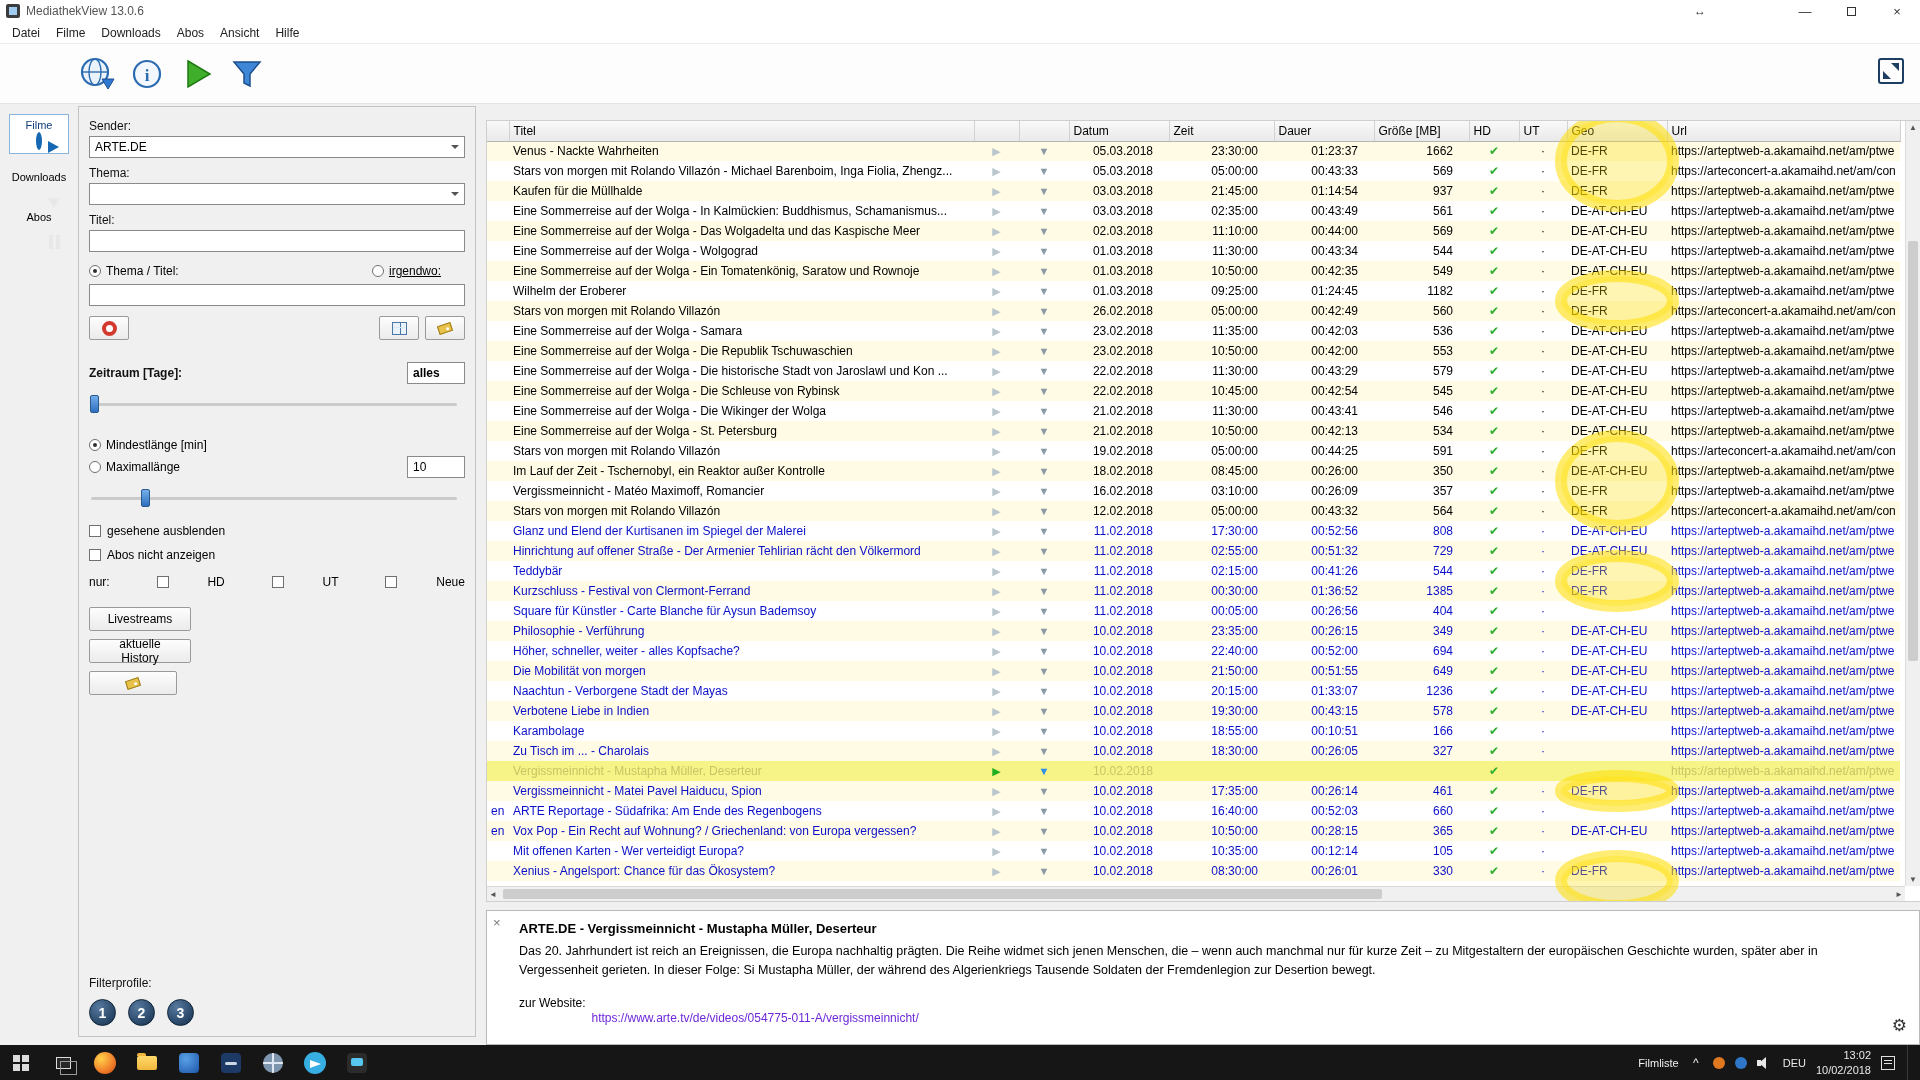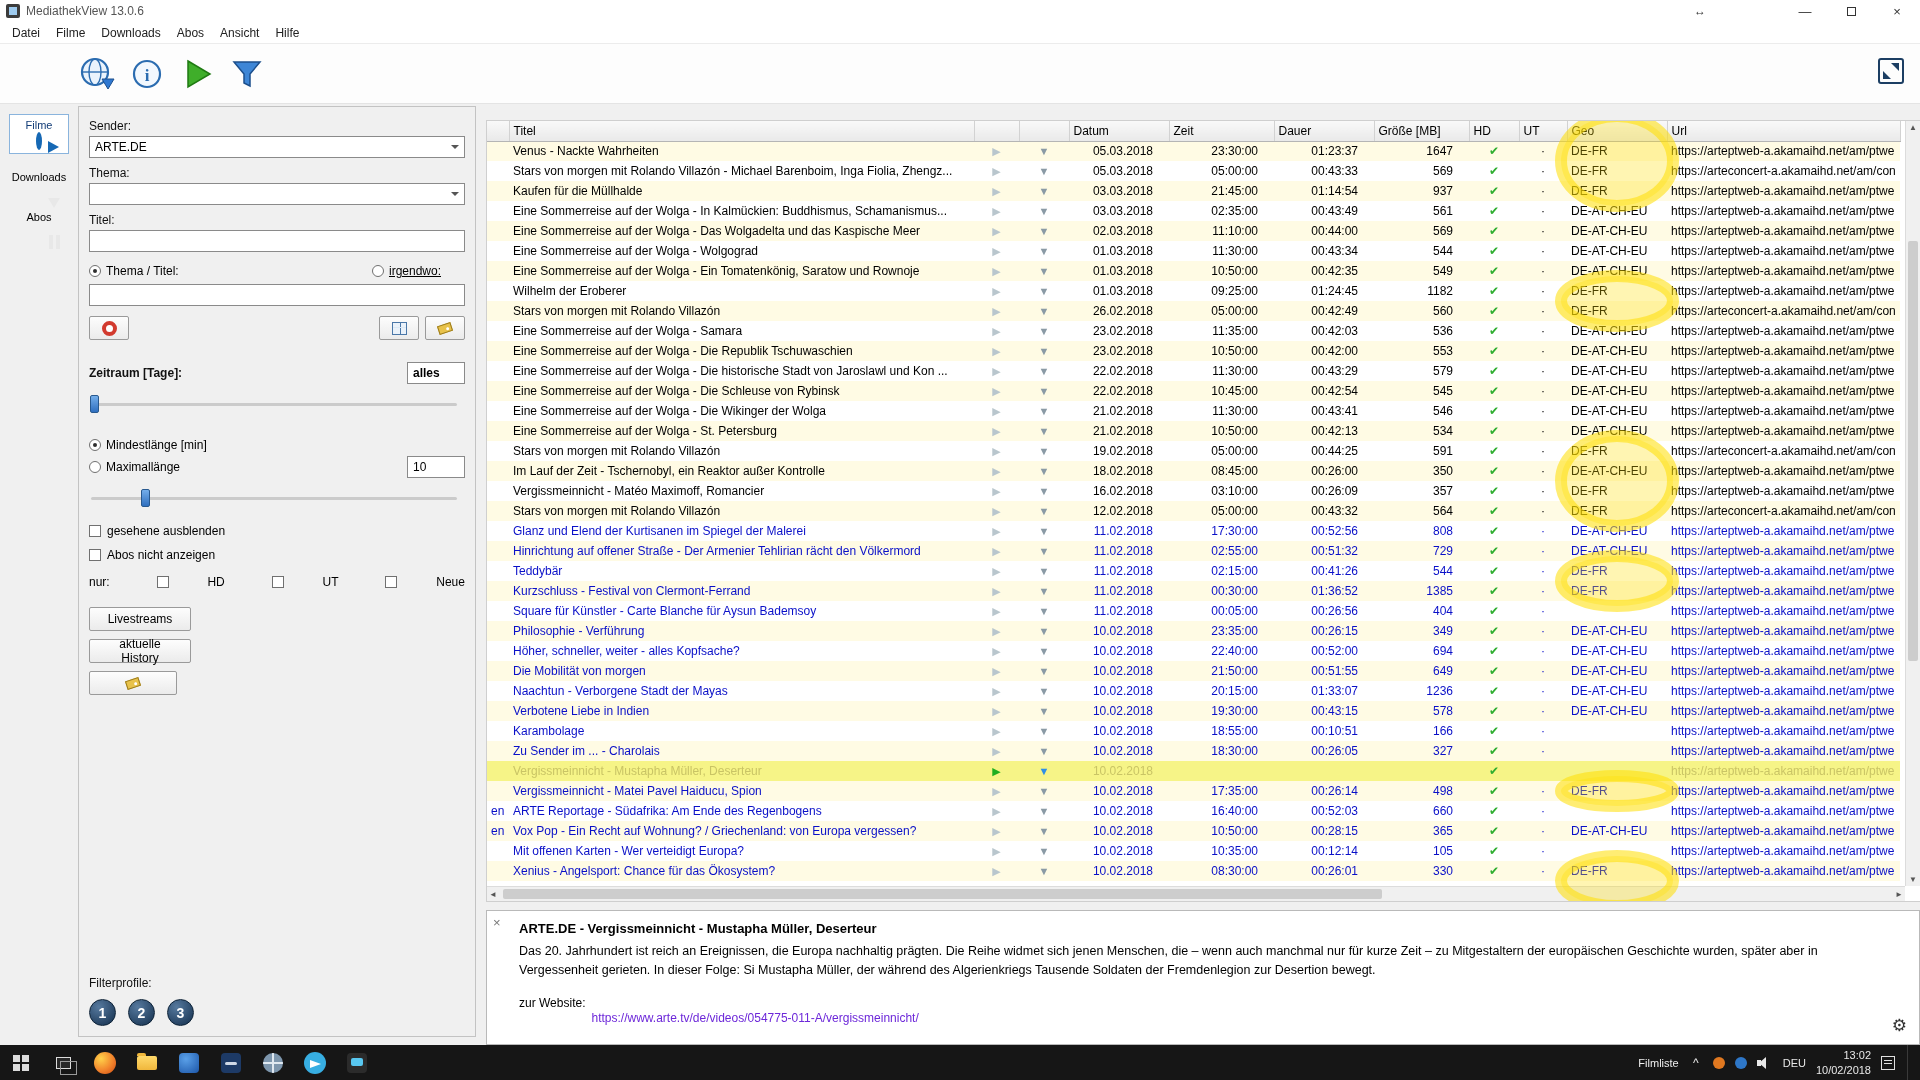--- a/index.html
+++ b/index.html
@@ -361,21 +361,21 @@
             </thead>
             <tbody id="film-tbody">
                 <tr class="odd">
                   <td class="lang"></td>
                   <td class="title">Venus - Nackte Wahrheiten</td>
                   <td class="play">▶</td>
                   <td class="dl">▼</td>
                   <td class="num">05.03.2018</td>
                   <td class="num">23:30:00</td>
                   <td class="num">01:23:37</td>
-                  <td class="num">1647</td>
+                  <td class="num">1662</td>
                   <td class="ctr hd">✔</td>
                   <td class="ctr">·</td>
                   <td class="geo">DE-FR</td>
                   <td class="url">https://arteptweb-a.akamaihd.net/am/ptwe</td>
                 </tr>
                 <tr class="even">
                   <td class="lang"></td>
                   <td class="title">Stars von morgen mit Rolando Villazón - Michael Barenboim, Inga Fiolia, Zhengz...</td>
                   <td class="play">▶</td>
                   <td class="dl">▼</td>
@@ -775,21 +775,21 @@
                   <td class="num">18:55:00</td>
                   <td class="num">00:10:51</td>
                   <td class="num">166</td>
                   <td class="ctr hd">✔</td>
                   <td class="ctr">·</td>
                   <td class="geo"></td>
                   <td class="url">https://arteptweb-a.akamaihd.net/am/ptwe</td>
                 </tr>
                 <tr class="odd new">
                   <td class="lang"></td>
-                  <td class="title">Zu Sender im ... - Charolais</td>
+                  <td class="title">Zu Tisch im ... - Charolais</td>
                   <td class="play">▶</td>
                   <td class="dl">▼</td>
                   <td class="num">10.02.2018</td>
                   <td class="num">18:30:00</td>
                   <td class="num">00:26:05</td>
                   <td class="num">327</td>
                   <td class="ctr hd">✔</td>
                   <td class="ctr">·</td>
                   <td class="geo"></td>
                   <td class="url">https://arteptweb-a.akamaihd.net/am/ptwe</td>
@@ -809,21 +809,21 @@
                   <td class="url">https://arteptweb-a.akamaihd.net/am/ptwe</td>
                 </tr>
                 <tr class="odd new">
                   <td class="lang"></td>
                   <td class="title">Vergissmeinnicht - Matei Pavel Haiducu, Spion</td>
                   <td class="play">▶</td>
                   <td class="dl">▼</td>
                   <td class="num">10.02.2018</td>
                   <td class="num">17:35:00</td>
                   <td class="num">00:26:14</td>
-                  <td class="num">498</td>
+                  <td class="num">461</td>
                   <td class="ctr hd">✔</td>
                   <td class="ctr">·</td>
                   <td class="geo">DE-FR</td>
                   <td class="url">https://arteptweb-a.akamaihd.net/am/ptwe</td>
                 </tr>
                 <tr class="even new">
                   <td class="lang">en</td>
                   <td class="title">ARTE Reportage - Südafrika: Am Ende des Regenbogens</td>
                   <td class="play">▶</td>
                   <td class="dl">▼</td>

